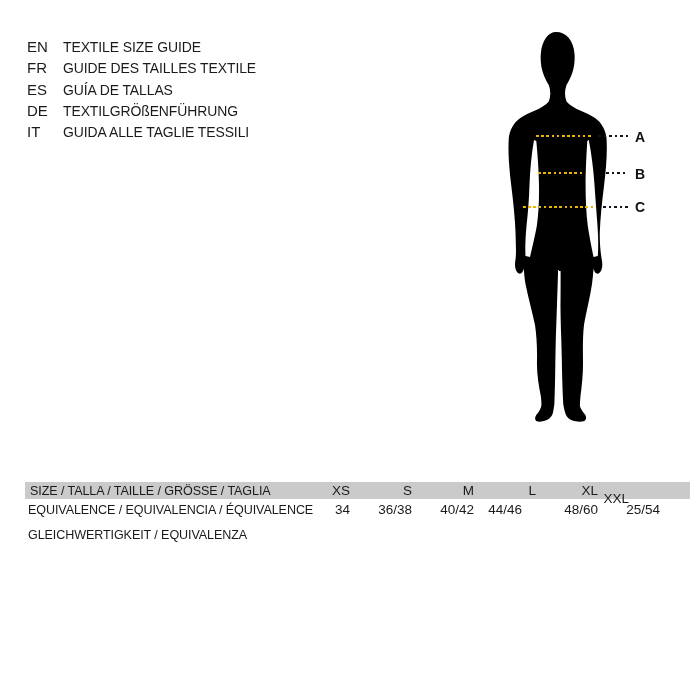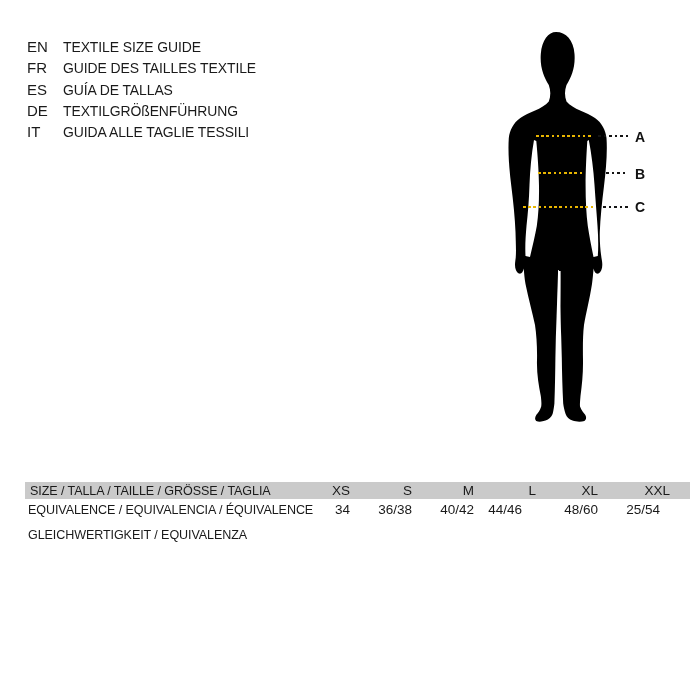--- a/index.html
+++ b/index.html
@@ -157,21 +157,21 @@
 
   <div class="abs size-bar">
     <span class="size-bar-label">
       <span class="cond">SIZE / TALLA / TAILLE / GRÖSSE / TAGLIA</span>
     </span>
     <span class="col-cell" style="left:263px;">XS</span>
     <span class="col-cell" style="left:325px;">S</span>
     <span class="col-cell" style="left:387px;">M</span>
     <span class="col-cell" style="left:449px;">L</span>
     <span class="col-cell" style="left:511px;">XL</span>
-    <span class="col-cell" style="left:583px;">XXL</span>
+    <span class="col-cell" style="left:542px;margin-top:8px;">XXL</span>
   </div>
 
   <div class="abs equiv-label1">
     <span class="cond">EQUIVALENCE / EQUIVALENCIA / ÉQUIVALENCE</span>
   </div>
   <div class="abs equiv-label2">
     <span class="cond">GLEICHWERTIGKEIT / EQUIVALENZA</span>
   </div>
 
   <span class="abs col-cell equiv-row-y" style="left:288px;">34</span>

